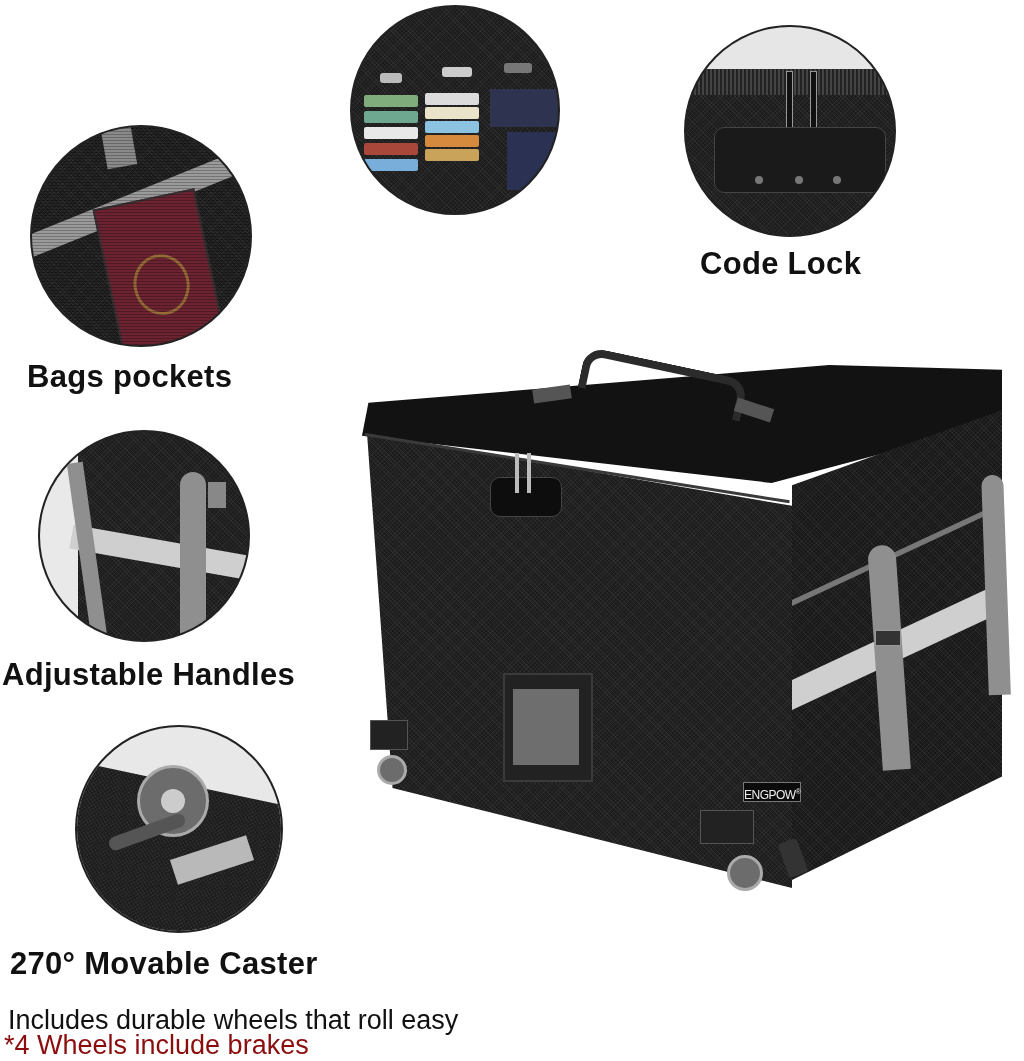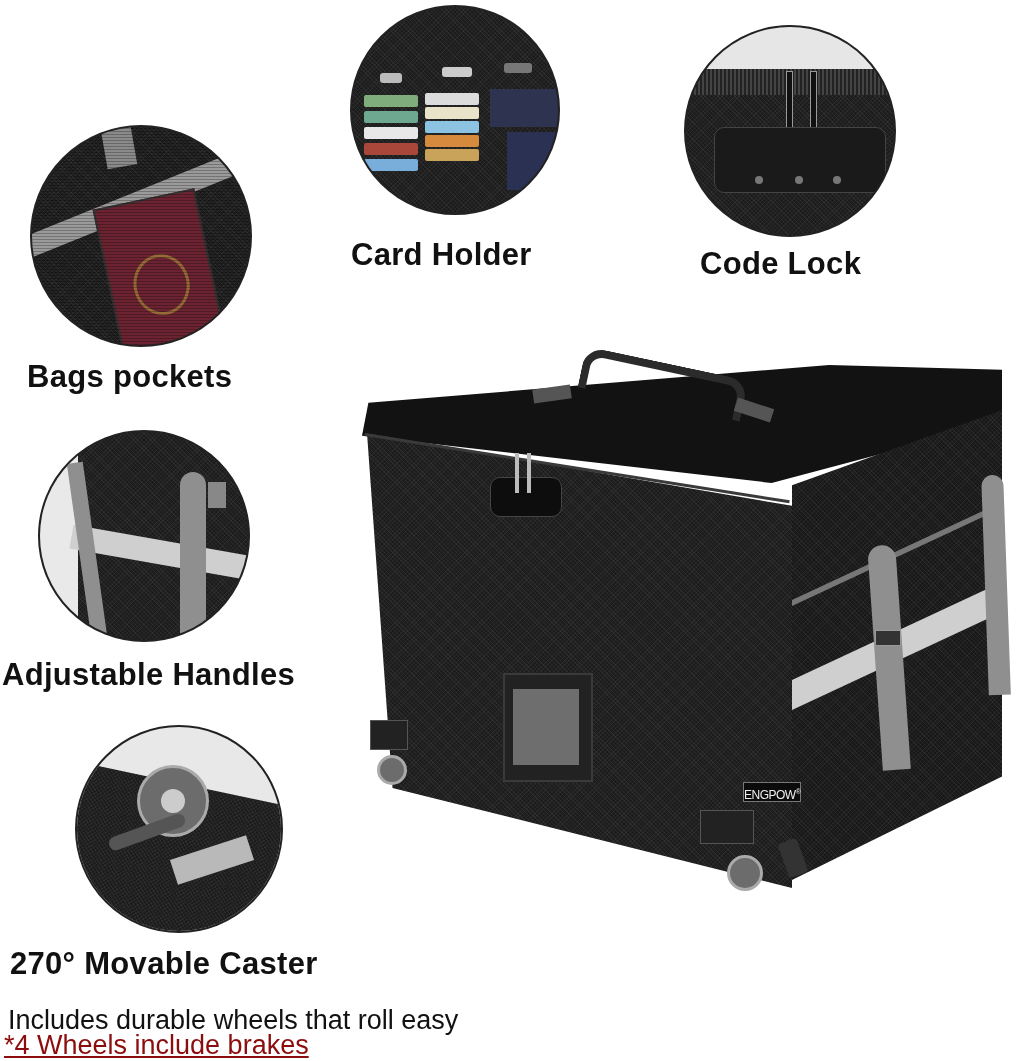--- a/index.html
+++ b/index.html
@@ -39,21 +39,20 @@
   <div class="card" style="left:12px;top:152px;background:#79aedb;"></div>
   <div class="card" style="left:73px;top:86px;background:#dcdcdc;"></div>
   <div class="card" style="left:73px;top:100px;background:#e9e4c9;"></div>
   <div class="card" style="left:73px;top:114px;background:#8cc3e3;"></div>
   <div class="card" style="left:73px;top:128px;background:#d68a3e;"></div>
   <div class="card" style="left:73px;top:142px;background:#c9a35a;"></div>
   <div class="abs" style="left:138px;top:82px;width:70px;height:38px;background:#2e3350;"></div>
   <div class="abs" style="left:155px;top:125px;width:58px;height:58px;background:#2b3152;"></div>
 </div>
 <div class="label" style="left:351px;top:238px;">
-  <div>Card Holder</div>
 </div>
 
 <div class="circle weave" style="left:684px;top:25px;width:212px;height:212px;">
   <div class="abs" style="left:0;top:0;width:100%;height:42px;background:#e6e6e6;"></div>
   <div class="abs" style="left:0;top:42px;width:100%;height:26px;background:repeating-linear-gradient(90deg,#444 0 2px,#222 2px 4px);"></div>
   <div class="abs" style="left:100px;top:44px;width:5px;height:56px;background:#111;border:1px solid #999;"></div>
   <div class="abs" style="left:124px;top:44px;width:5px;height:56px;background:#111;border:1px solid #999;"></div>
   <div class="abs" style="left:28px;top:100px;width:170px;height:64px;background:#1a1a1a;border-radius:10px;border:1px solid #444;">
     <div class="abs" style="left:40px;top:48px;width:8px;height:8px;border-radius:50%;background:#777;"></div>
     <div class="abs" style="left:80px;top:48px;width:8px;height:8px;border-radius:50%;background:#777;"></div>
@@ -73,21 +72,21 @@
 
 <div class="circle" style="left:75px;top:725px;width:208px;height:208px;background:#e8e8e8;">
   <div class="abs weave" style="left:-20px;top:60px;width:260px;height:200px;transform:rotate(12deg);"></div>
   <div class="wheel" style="left:60px;top:38px;width:72px;height:72px;"></div>
   <div class="abs" style="left:84px;top:62px;width:24px;height:24px;border-radius:50%;background:#ccc;"></div>
   <div class="abs" style="left:30px;top:98px;width:80px;height:14px;background:#555;border-radius:7px;transform:rotate(-20deg);"></div>
   <div class="abs" style="left:95px;top:120px;width:80px;height:26px;background:#b9b9b9;transform:rotate(-18deg);"></div>
 </div>
 <div class="label" style="left:10px;top:947px;">270° Movable Caster</div>
 <div class="desc" style="left:8px;top:993px;margin-top:12px;">Includes durable wheels that roll easy</div>
-<div class="desc" style="left:4px;top:1030px;color:#8b0d0d;text-decoration:underline;">*4 Wheels include brakes</div>
+<div class="desc" style="left:4px;top:1030px;color:#8b0d0d;">*4 Wheels include brakes</div>
 
 <div class="abs" style="left:355px;top:355px;width:669px;height:565px;">
 
   <div class="abs" style="left:7px;top:10px;width:640px;height:118px;background:#121212;clip-path:polygon(1% 32%,73% 0%,100% 4%,100% 48%,64% 100%,0% 60%);"></div>
 
   <div class="abs" style="left:225px;top:8px;width:150px;height:34px;border:8px solid #2b2b2b;border-bottom:none;border-radius:20px 20px 0 0;transform:rotate(12deg);"></div>
   <div class="abs" style="left:178px;top:32px;width:38px;height:14px;background:#555;transform:rotate(-8deg);"></div>
   <div class="abs" style="left:380px;top:48px;width:38px;height:14px;background:#555;transform:rotate(18deg);"></div>
 
   <div class="abs weave" style="left:12px;top:78px;width:425px;height:455px;clip-path:polygon(0% 0%,100% 16%,100% 100%,6% 78%);"></div>

